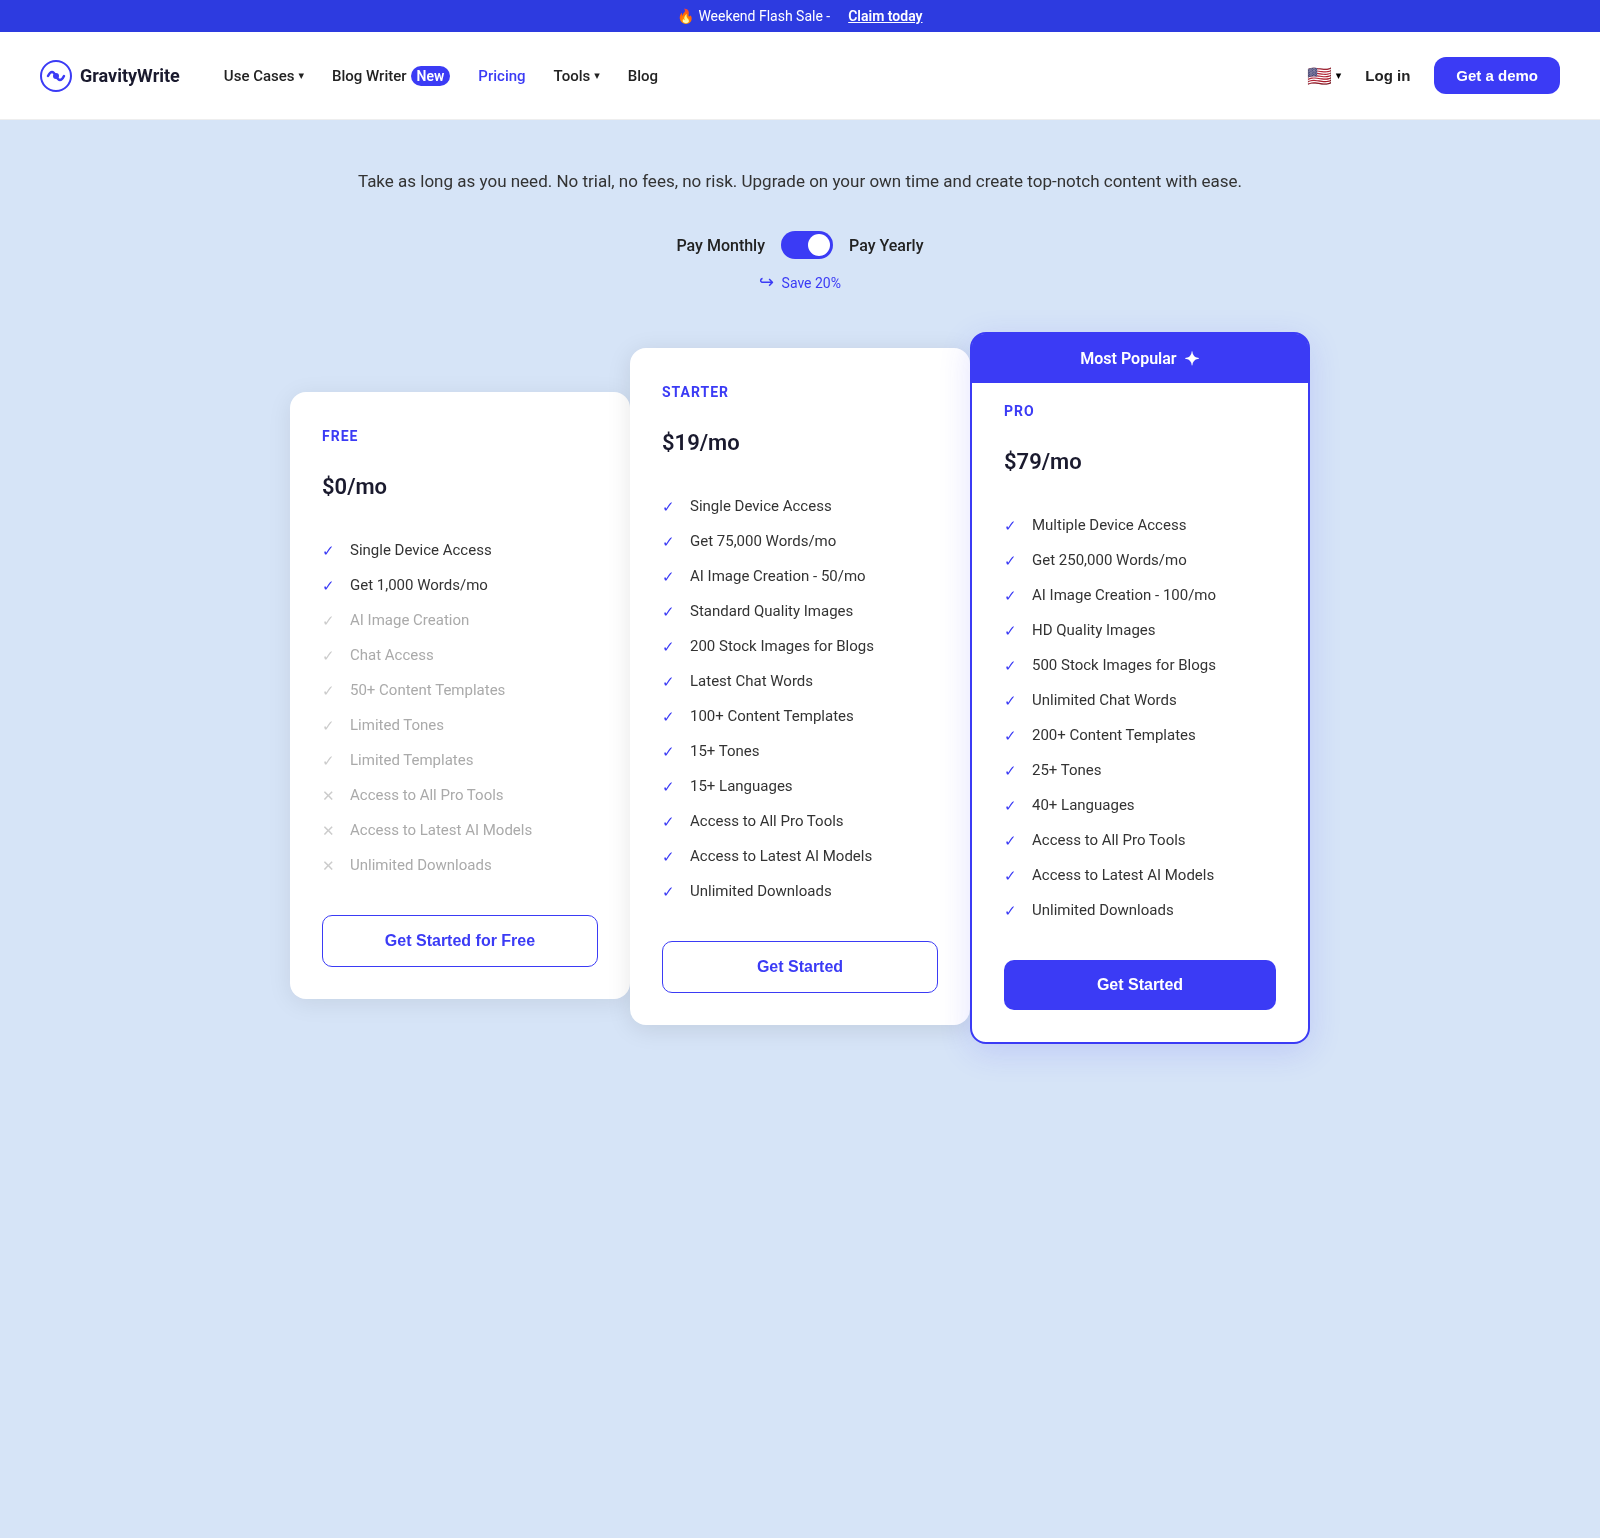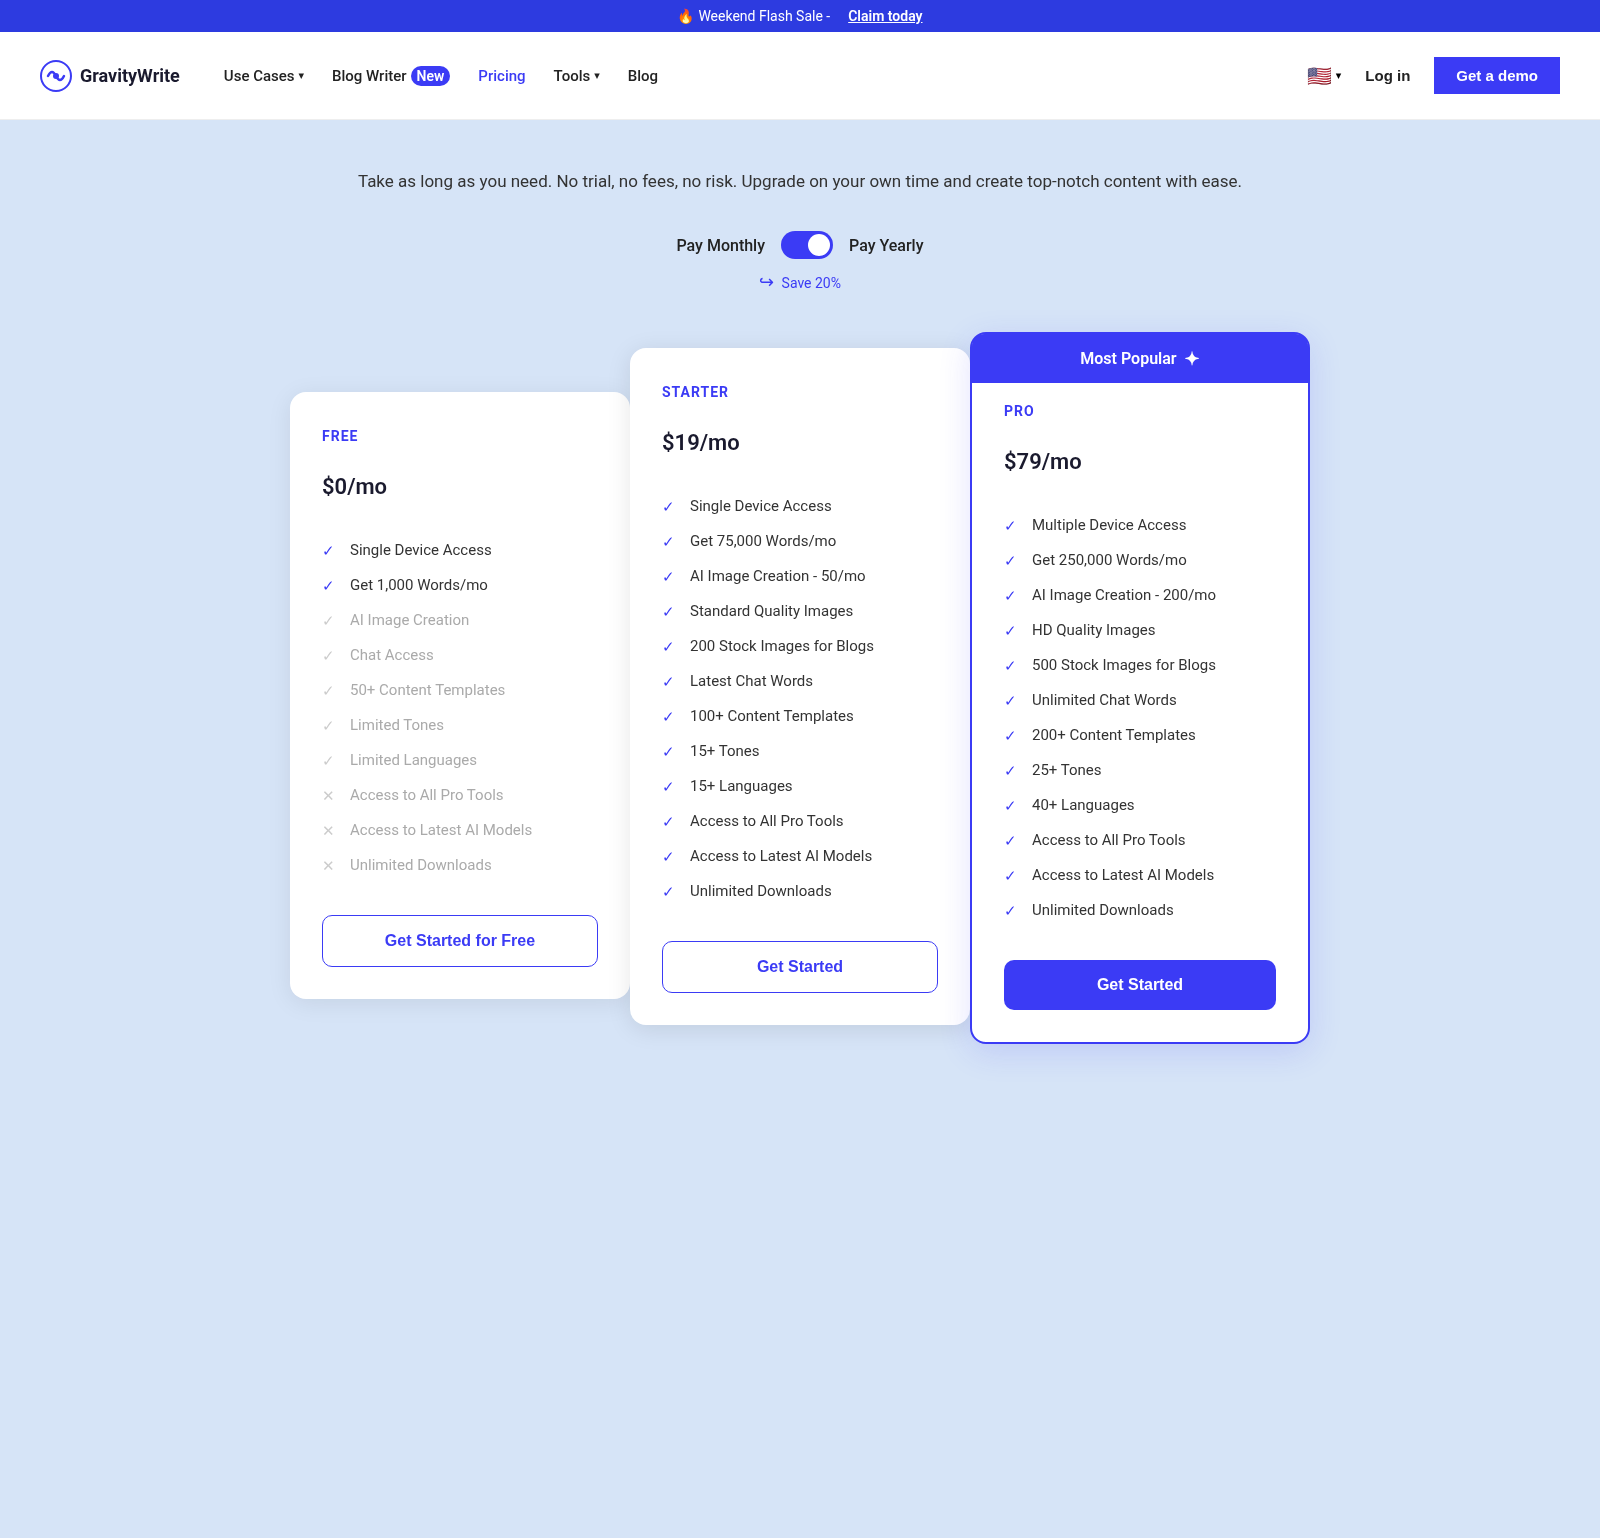--- a/index.html
+++ b/index.html
@@ -95,21 +95,21 @@
       font-size: 15px;
       font-weight: 600;
       color: #222;
       cursor: pointer;
       padding: 8px 12px;
     }
     .demo-btn {
       background: #3b3bf5;
       color: white;
       border: none;
-      border-radius: 0;
+      border-radius: 12px;
       padding: 10px 22px;
       font-size: 15px;
       font-weight: 600;
       cursor: pointer;
     }
 
     
     .main-content {
       background: #d6e4f7;
       padding: 48px 40px 80px;
@@ -380,21 +380,21 @@
         <li class="feature-item disabled">
           <span class="check-icon check-disabled">✓</span>
           <span>50+ Content Templates</span>
         </li>
         <li class="feature-item disabled">
           <span class="check-icon check-disabled">✓</span>
           <span>Limited Tones</span>
         </li>
         <li class="feature-item disabled">
           <span class="check-icon check-disabled">✓</span>
-          <span>Limited Languages</span>
+          <span>Limited Templates</span>
         </li>
         <li class="feature-item disabled">
           <span class="check-icon check-disabled">✕</span>
           <span>Access to All Pro Tools</span>
         </li>
         <li class="feature-item disabled">
           <span class="check-icon check-disabled">✕</span>
           <span>Access to Latest AI Models</span>
         </li>
         <li class="feature-item disabled">
@@ -476,21 +476,21 @@
         <li class="feature-item">
           <span class="check-icon check-enabled">✓</span>
           <span>Multiple Device Access</span>
         </li>
         <li class="feature-item">
           <span class="check-icon check-enabled">✓</span>
           <span>Get 250,000 Words/mo</span>
         </li>
         <li class="feature-item">
           <span class="check-icon check-enabled">✓</span>
-          <span>AI Image Creation - 200/mo</span>
+          <span>AI Image Creation - 100/mo</span>
         </li>
         <li class="feature-item">
           <span class="check-icon check-enabled">✓</span>
           <span>HD Quality Images</span>
         </li>
         <li class="feature-item">
           <span class="check-icon check-enabled">✓</span>
           <span>500 Stock Images for Blogs</span>
         </li>
         <li class="feature-item">

